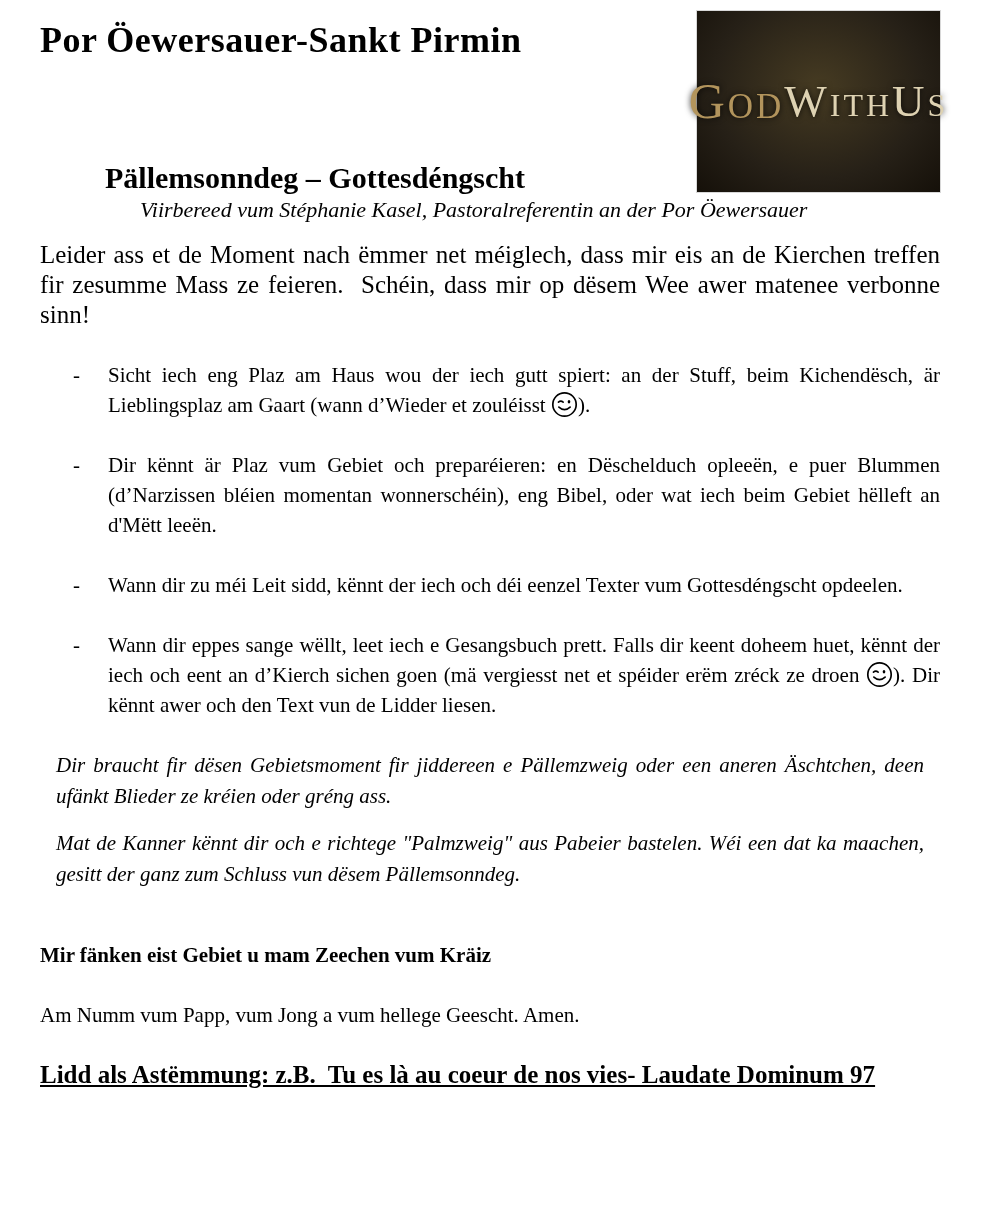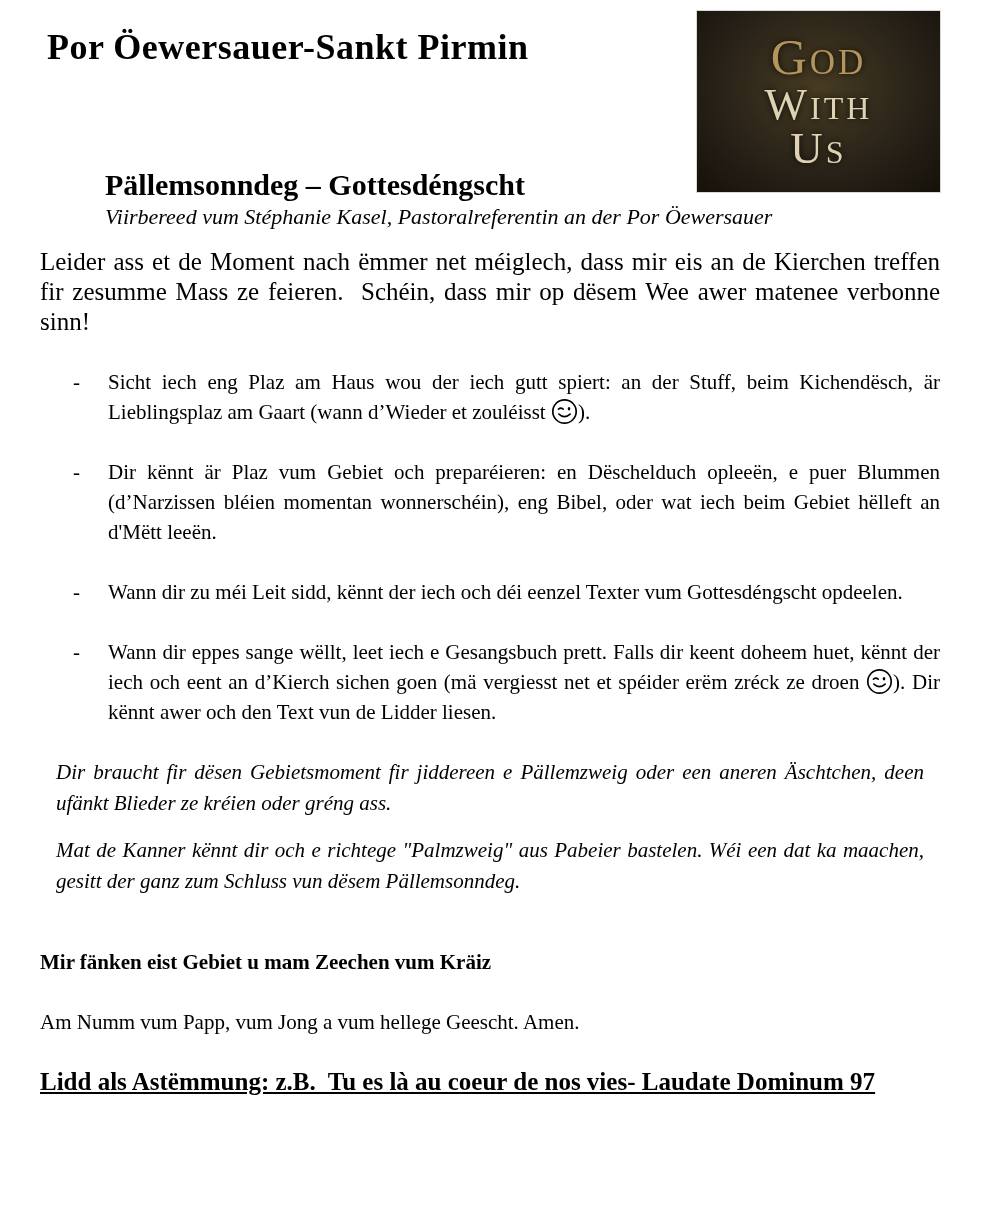--- a/index.html
+++ b/index.html
@@ -14,58 +14,58 @@
     overflow: hidden;
     font-family: "Liberation Serif", serif;
     color: #000000;
     padding-top: 18px;
     box-sizing: border-box;
   }
   .content {
     margin: 0 60px 0 40px; 
   }
   h1.doc-title {
-    margin: 7px;
+    margin: 0;
     font-size: 36px;
     line-height: 44px;
     font-weight: bold;
     letter-spacing: 0.5px;
   }
   .god-box {
     position: absolute;
     left: 696px;
     top: 10px;
     width: 245px;
     height: 183px;
     border: 1px solid #d8d8d8;
     box-sizing: border-box;
     background: radial-gradient(ellipse at 50% 42%, #463b22 0%, var(--god-bg, #262017) 62%, #151009 100%);
     display: flex;
-    flex-direction: column;
+    flex-direction: row;
     align-items: center;
     justify-content: center;
     text-align: center;
   }
   .god-box .god-line {
     font-variant: small-caps;
     line-height: 0.98;
     letter-spacing: 3px;
     text-shadow: 0 0 6px rgba(0,0,0,0.8);
   }
   .god-line.w1 { font-size: 50px; color: var(--god-gold, #b2945c); }
   .god-line.w2 { font-size: 45px; color: var(--god-cream, #ded2b2); }
   .god-line.w3 { font-size: 45px; color: var(--god-cream, #ded2b2); }
   h2.section-heading {
     margin: 98px 0 0 65px;
     font-size: 30px;
     line-height: 36px;
     font-weight: bold;
   }
   .byline {
-    margin: 0 0 0 65px;
+    margin: 0 0 0 100px;
     font-size: 22px;
     line-height: 28px;
     font-style: italic;
   }
   p.body-par {
     margin: 16px 0 0 0;
     font-size: 25px;
     line-height: 30px;
     text-align: justify;
   }

